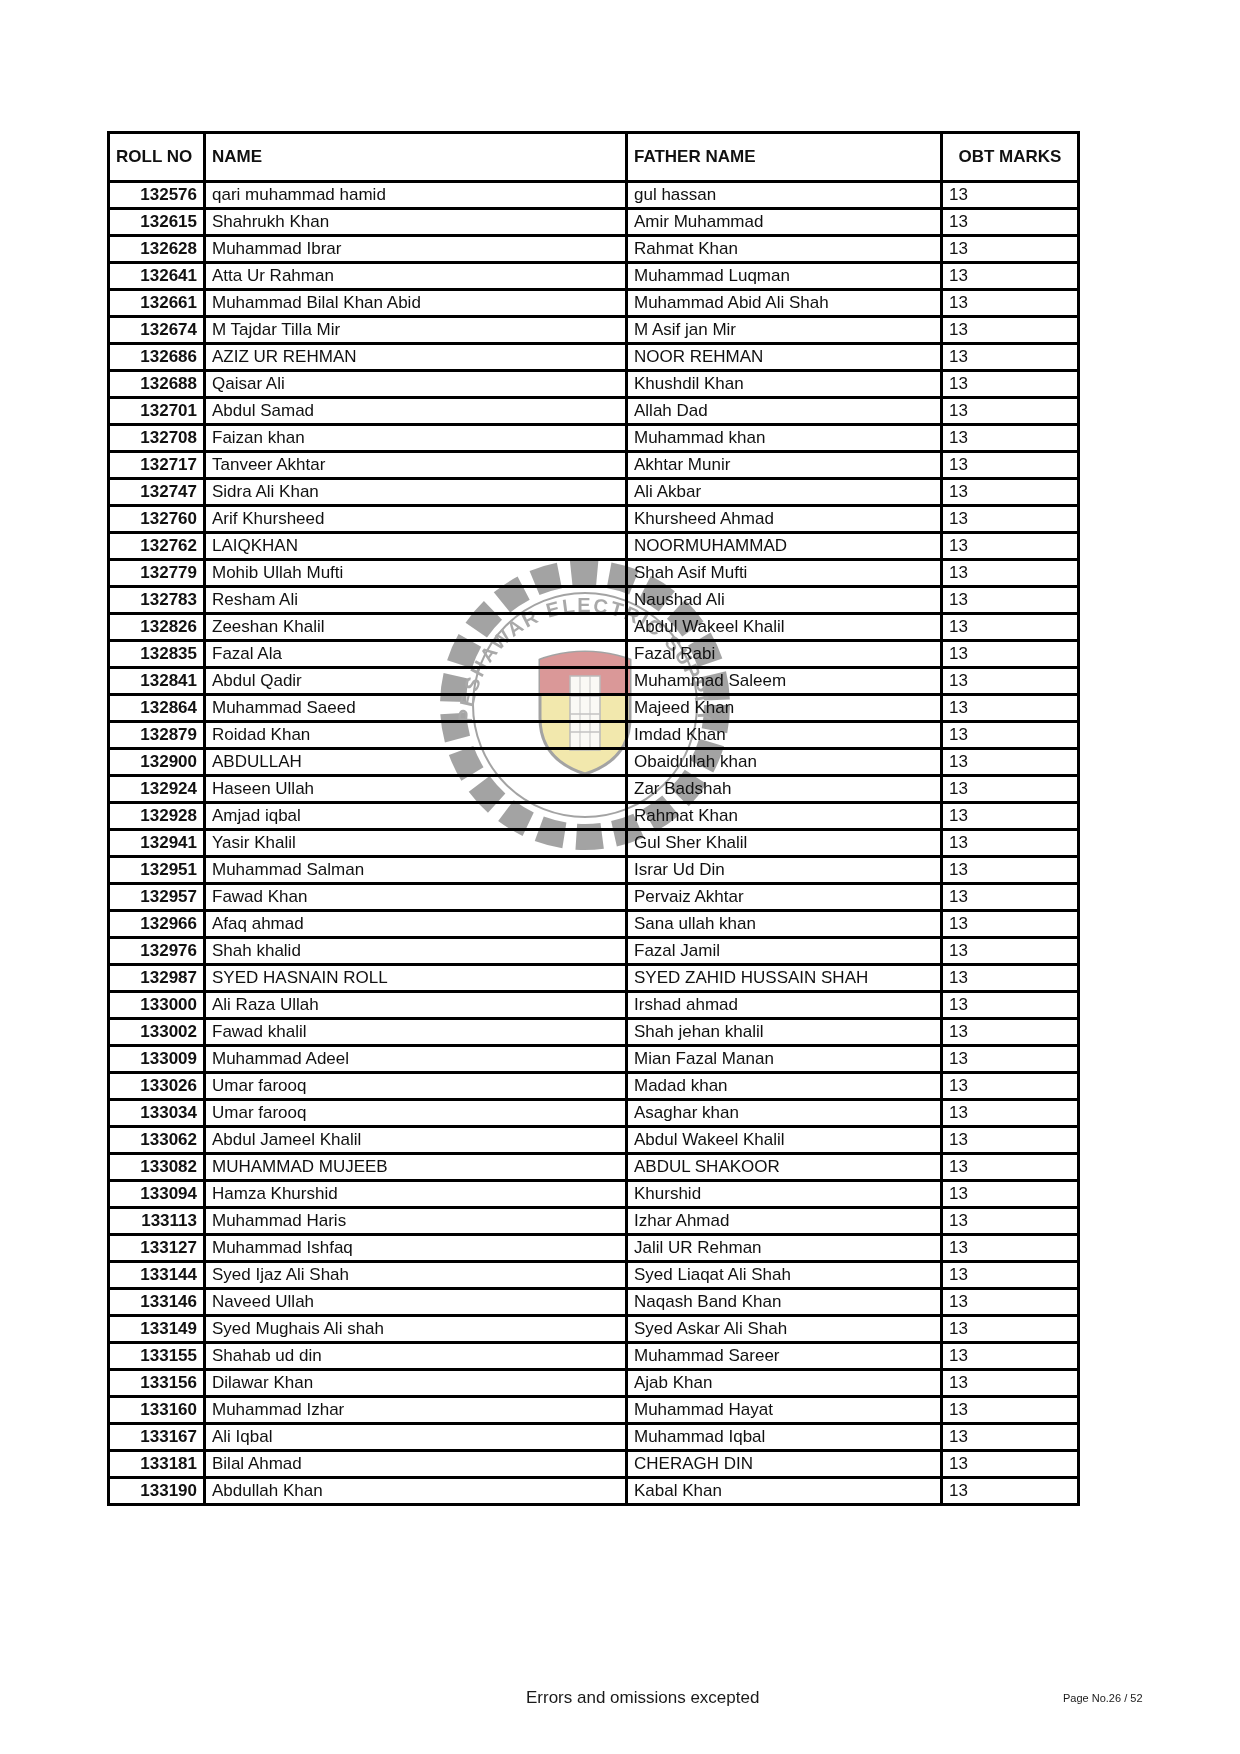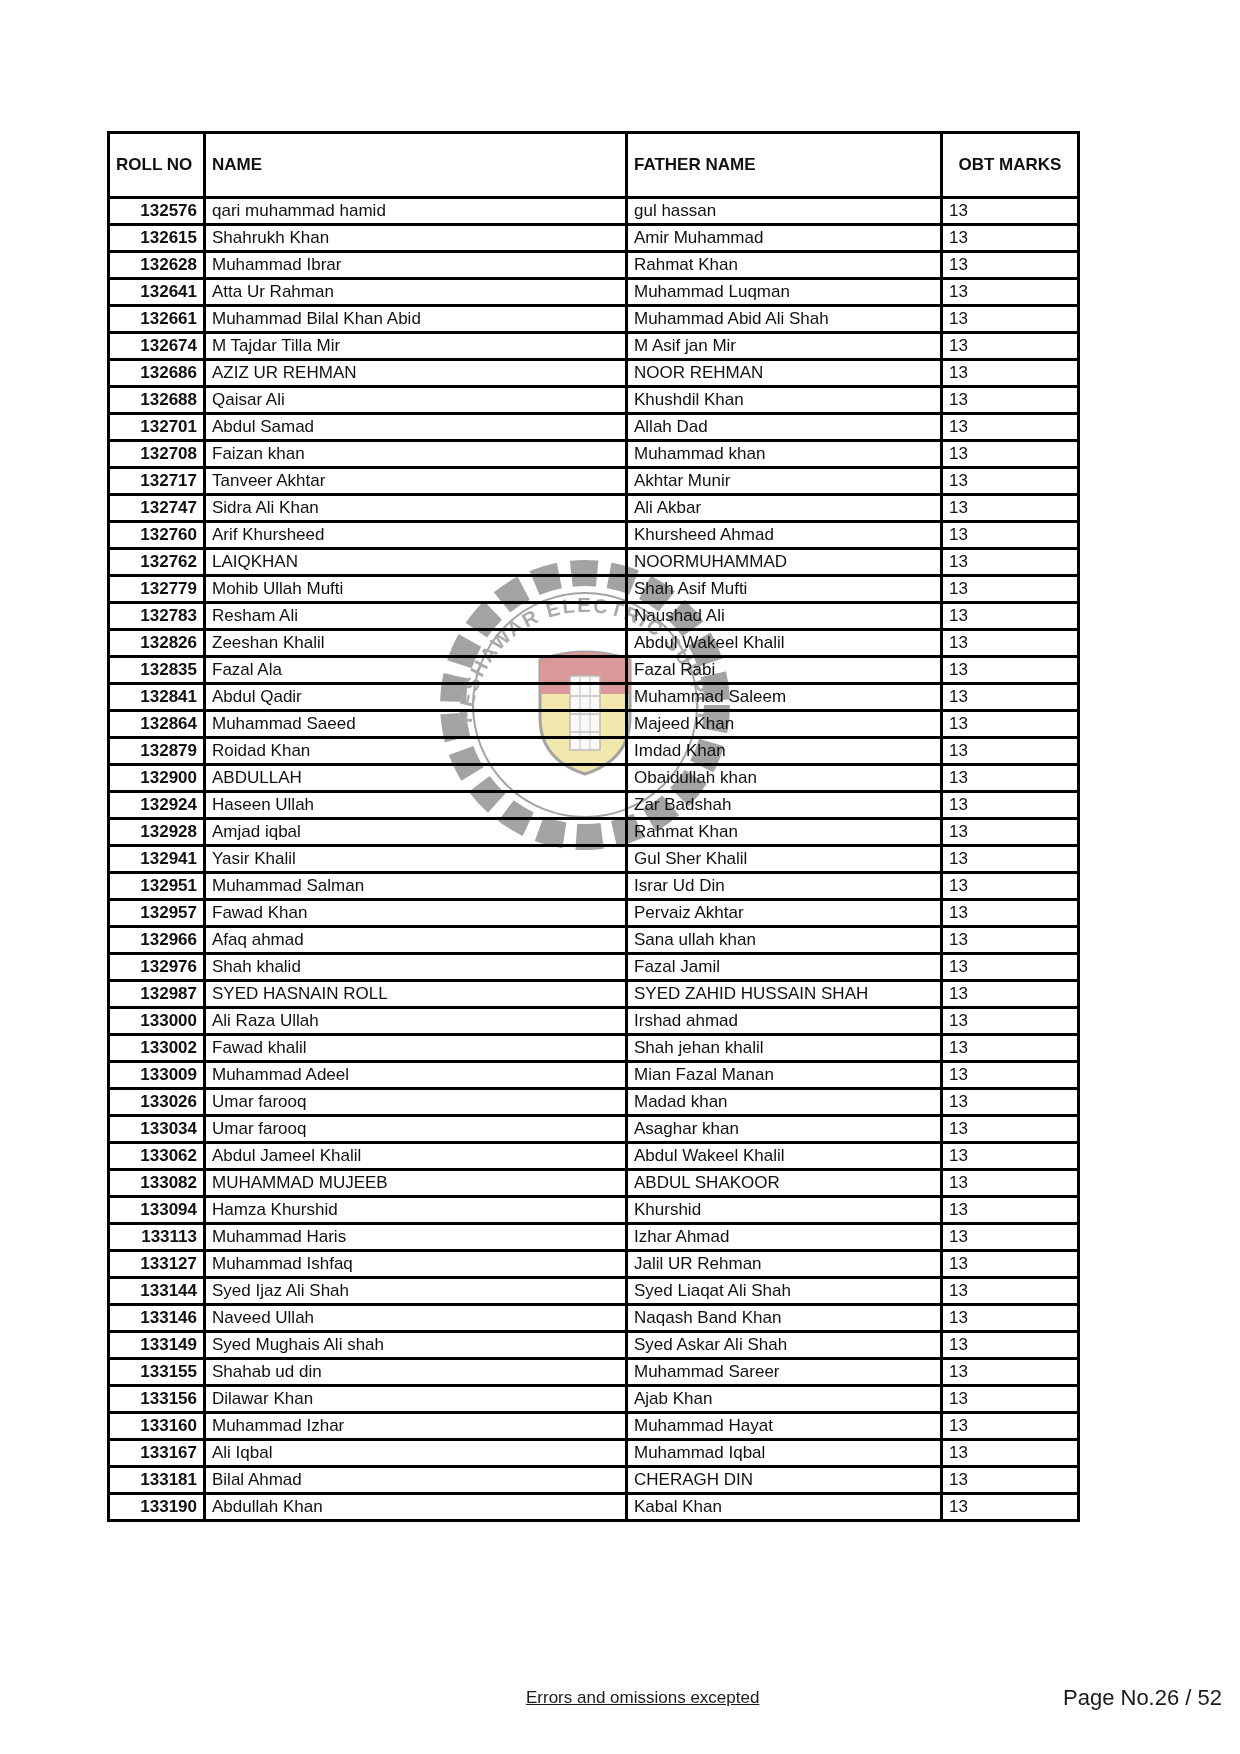--- a/index.html
+++ b/index.html
@@ -38,21 +38,21 @@
     border:3px solid #000;
     overflow:hidden;
     white-space:nowrap;
     background:transparent;
   }
   table.results th{
     height:38px;
     font-size:17px;
     font-weight:bold;
     text-align:left;
-    padding:12px 6px;
+    padding:4px 6px;
     vertical-align:middle;
   }
   table.results th.col-marks{text-align:center;}
   table.results td{
     height:24px;
     font-size:17px;
     padding:0 6px;
     vertical-align:middle;
   }
   td.col-roll{
@@ -69,27 +69,26 @@
   }
   
   .footer-note{
     position:absolute;
     left:526px;
     top:1688px;
     font-size:17px;
     line-height:20px;
     color:#1a1a1a;
     z-index:1;
-    text-decoration:underline;
   }
   .footer-page{
     position:absolute;
     left:1063px;
     top:1688px;
-    font-size:22px;
+    font-size:11px;
     line-height:20px;
     color:#1a1a1a;
     z-index:1;
   }
 </style>
 </head>
 <body>
 
 <div class="page">
 

